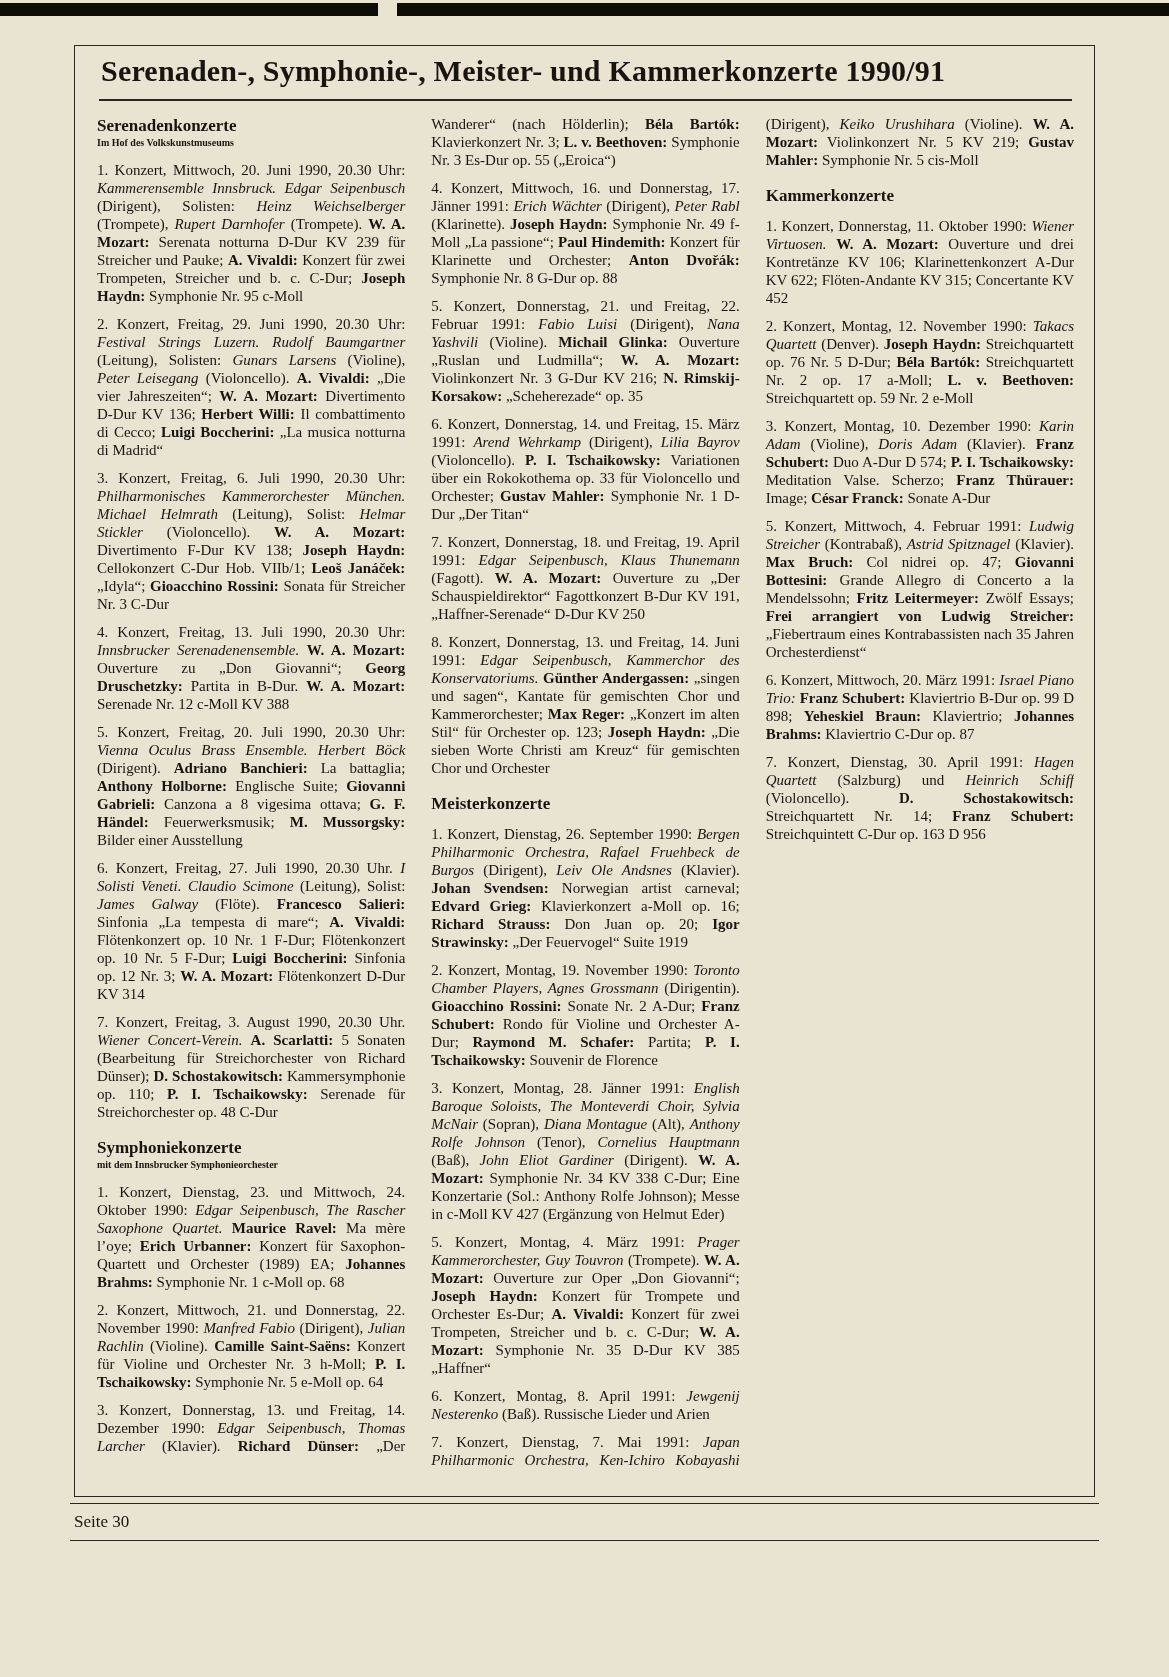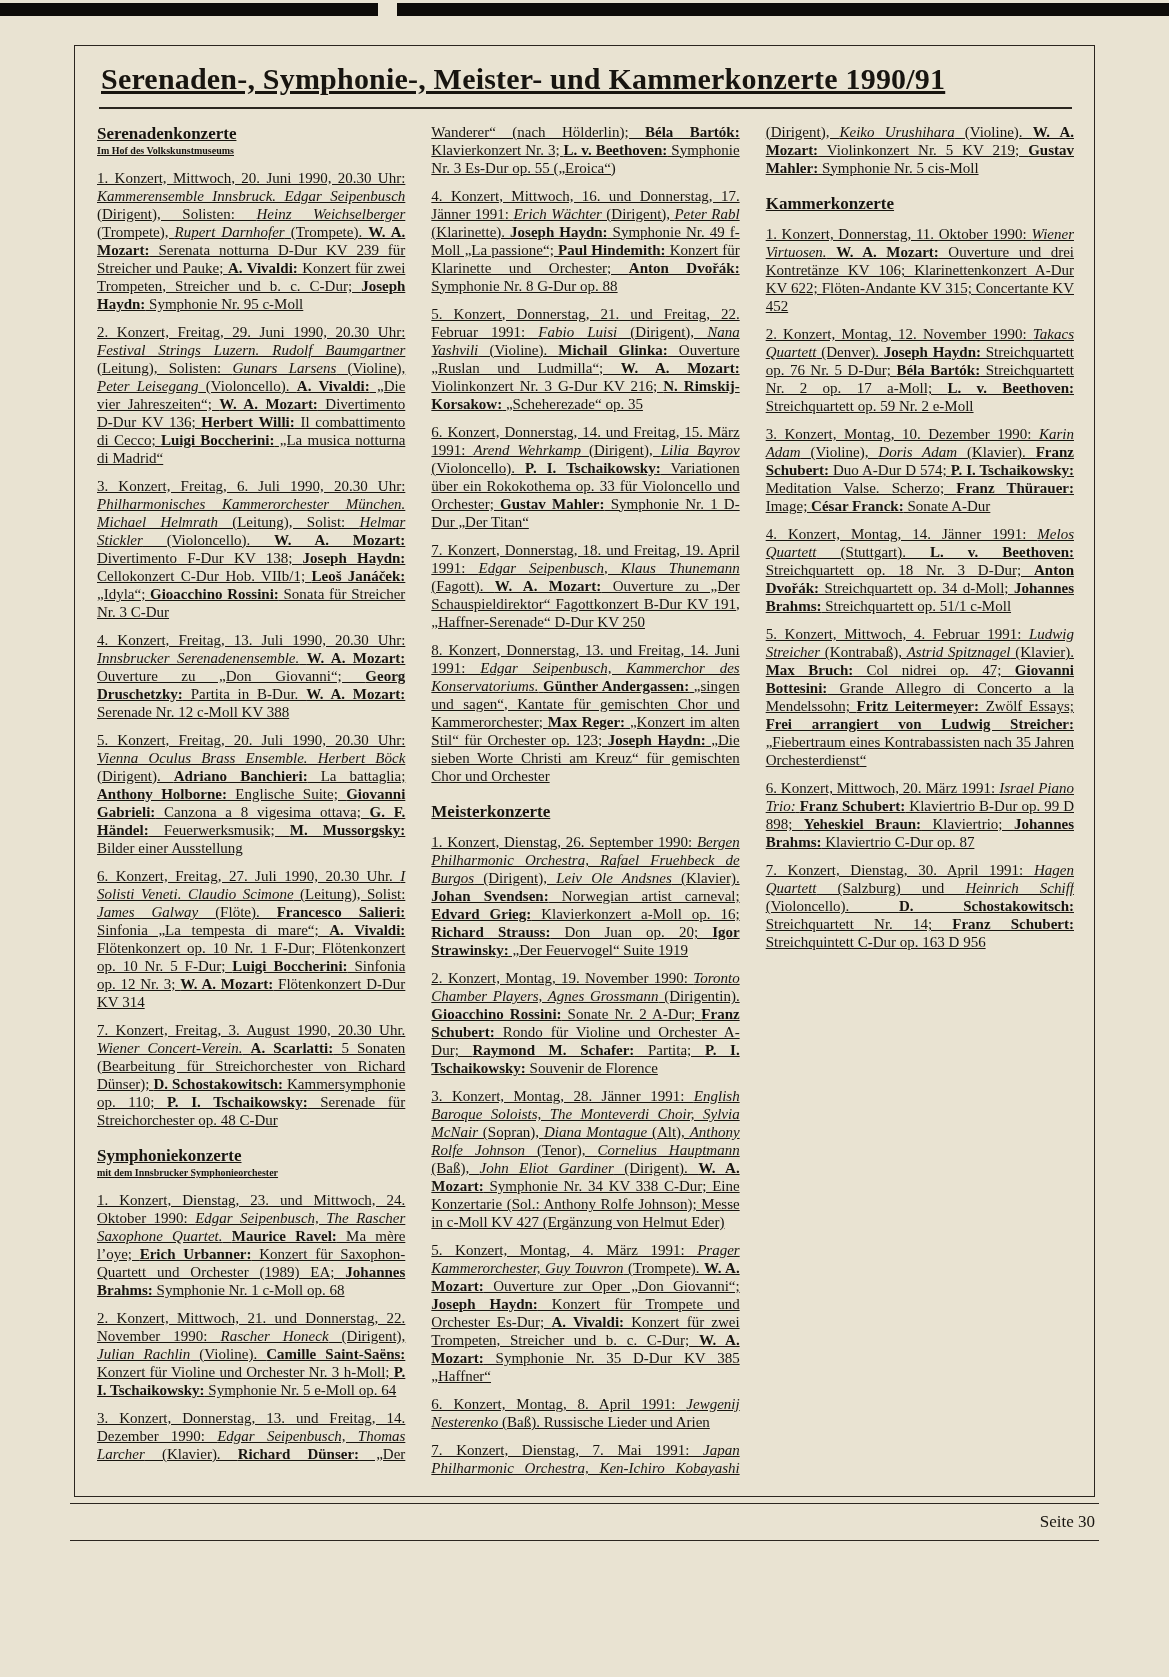--- a/index.html
+++ b/index.html
@@ -23,22 +23,21 @@
     display: flex; gap: 19px;
   }
   .bar-seg { height: 13px; background: var(--bar); }
   .seg-left { width: 378px; }
   .seg-right { flex: 1; }
 
   .article-box {
     position: absolute; top: 45px; left: 74px;
     width: 1021px; height: 1452px;
     border: 1px solid var(--rule);
-    padding: 10px 20px 0 22px;
-    text-decoration: underline;
+    padding: 2px 20px 0 22px;
   }
   .article-title {
     font-size: 30px; font-weight: bold;
     line-height: 1.15;
     margin: 6px 0 0 4px;
     letter-spacing: 0.2px;
     white-space: nowrap;
   }
   .title-rule { border-bottom: 2px solid var(--rule); margin: 10px 2px 0 2px; }
 
@@ -69,21 +68,21 @@
   }
   .entry { margin: 0 0 10px 0; }
   .entry b { font-weight: bold; }
   .entry i { font-style: italic; }
 
   .page-footer {
     position: absolute; left: 70px; right: 70px; top: 1503px;
   }
   .footer-rule { border-top: 1.5px solid var(--rule); }
   .footer-row {
-    display: flex; justify-content: space-between; align-items: flex-end;
+    display: flex; justify-content: space-between; align-items: flex-start;
     padding: 8px 4px 8px 4px;
     font-size: 17px; line-height: 1.2; flex-direction: column;
   }
 </style>
 </head>
 <body>
 
 <div class="page">
 
   <div class="top-bar">
@@ -103,21 +102,21 @@
           <p class="entry">3. Konzert, Freitag, 6. Juli 1990, 20.30 Uhr: <i>Philharmonisches Kammerorchester München. Michael Helmrath</i> (Leitung), Solist: <i>Helmar Stickler</i> (Violoncello). <b>W. A. Mozart:</b> Divertimento F-Dur KV 138; <b>Joseph Haydn:</b> Cellokonzert C-Dur Hob. VIIb/1; <b>Leoš Janáček:</b> „Idyla“; <b>Gioacchino Rossini:</b> Sonata für Streicher Nr. 3 C-Dur</p>
           <p class="entry">4. Konzert, Freitag, 13. Juli 1990, 20.30 Uhr: <i>Innsbrucker Serenadenensemble.</i> <b>W. A. Mozart:</b> Ouverture zu „Don Giovanni“; <b>Georg Druschetzky:</b> Partita in B-Dur. <b>W. A. Mozart:</b> Serenade Nr. 12 c-Moll KV 388</p>
           <p class="entry">5. Konzert, Freitag, 20. Juli 1990, 20.30 Uhr: <i>Vienna Oculus Brass Ensemble. Herbert Böck</i> (Dirigent). <b>Adriano Banchieri:</b> La battaglia; <b>Anthony Holborne:</b> Englische Suite; <b>Giovanni Gabrieli:</b> Canzona a 8 vigesima ottava; <b>G. F. Händel:</b> Feuerwerksmusik; <b>M. Mussorgsky:</b> Bilder einer Ausstellung</p>
           <p class="entry">6. Konzert, Freitag, 27. Juli 1990, 20.30 Uhr. <i>I Solisti Veneti. Claudio Scimone</i> (Leitung), Solist: <i>James Galway</i> (Flöte). <b>Francesco Salieri:</b> Sinfonia „La tempesta di mare“; <b>A. Vivaldi:</b> Flötenkonzert op. 10 Nr. 1 F-Dur; Flötenkonzert op. 10 Nr. 5 F-Dur; <b>Luigi Boccherini:</b> Sinfonia op. 12 Nr. 3; <b>W. A. Mozart:</b> Flötenkonzert D-Dur KV 314</p>
           <p class="entry">7. Konzert, Freitag, 3. August 1990, 20.30 Uhr. <i>Wiener Concert-Verein.</i> <b>A. Scarlatti:</b> 5 Sonaten (Bearbeitung für Streichorchester von Richard Dünser); <b>D. Schostakowitsch:</b> Kammersymphonie op. 110; <b>P. I. Tschaikowsky:</b> Serenade für Streichorchester op. 48 C-Dur</p>
         </section>
         <section class="concert-section">
           <h2 class="section-heading">Symphoniekonzerte</h2>
           <p class="section-subheading">mit dem Innsbrucker Symphonieorchester</p>
           <p class="entry">1. Konzert, Dienstag, 23. und Mittwoch, 24. Oktober 1990: <i>Edgar Seipenbusch, The Rascher Saxophone Quartet.</i> <b>Maurice Ravel:</b> Ma mère l’oye; <b>Erich Urbanner:</b> Konzert für Saxophon-Quartett und Orchester (1989) EA; <b>Johannes Brahms:</b> Symphonie Nr. 1 c-Moll op. 68</p>
-          <p class="entry">2. Konzert, Mittwoch, 21. und Donnerstag, 22. November 1990: <i>Rascher Honeck</i> (Dirigent), <i>Julian Rachlin</i> (Violine). <b>Camille Saint-Saëns:</b> Konzert für Violine und Orchester Nr. 3 h-Moll; <b>P. I. Tschaikowsky:</b> Symphonie Nr. 5 e-Moll op. 64</p>
+          <p class="entry">2. Konzert, Mittwoch, 21. und Donnerstag, 22. November 1990: <i>Manfred Fabio</i> (Dirigent), <i>Julian Rachlin</i> (Violine). <b>Camille Saint-Saëns:</b> Konzert für Violine und Orchester Nr. 3 h-Moll; <b>P. I. Tschaikowsky:</b> Symphonie Nr. 5 e-Moll op. 64</p>
           <p class="entry">3. Konzert, Donnerstag, 13. und Freitag, 14. Dezember 1990: <i>Edgar Seipenbusch, Thomas Larcher</i> (Klavier). <b>Richard Dünser:</b> „Der Wanderer“ (nach Hölderlin); <b>Béla Bartók:</b> Klavierkonzert Nr. 3; <b>L. v. Beethoven:</b> Symphonie Nr. 3 Es-Dur op. 55 („Eroica“)</p>
           <p class="entry">4. Konzert, Mittwoch, 16. und Donnerstag, 17. Jänner 1991: <i>Erich Wächter</i> (Dirigent), <i>Peter Rabl</i> (Klarinette). <b>Joseph Haydn:</b> Symphonie Nr. 49 f-Moll „La passione“; <b>Paul Hindemith:</b> Konzert für Klarinette und Orchester; <b>Anton Dvořák:</b> Symphonie Nr. 8 G-Dur op. 88</p>
           <p class="entry">5. Konzert, Donnerstag, 21. und Freitag, 22. Februar 1991: <i>Fabio Luisi</i> (Dirigent), <i>Nana Yashvili</i> (Violine). <b>Michail Glinka:</b> Ouverture „Ruslan und Ludmilla“; <b>W. A. Mozart:</b> Violinkonzert Nr. 3 G-Dur KV 216; <b>N. Rimskij-Korsakow:</b> „Scheherezade“ op. 35</p>
           <p class="entry">6. Konzert, Donnerstag, 14. und Freitag, 15. März 1991: <i>Arend Wehrkamp</i> (Dirigent), <i>Lilia Bayrov</i> (Violoncello). <b>P. I. Tschaikowsky:</b> Variationen über ein Rokokothema op. 33 für Violoncello und Orchester; <b>Gustav Mahler:</b> Symphonie Nr. 1 D-Dur „Der Titan“</p>
           <p class="entry">7. Konzert, Donnerstag, 18. und Freitag, 19. April 1991: <i>Edgar Seipenbusch, Klaus Thunemann</i> (Fagott). <b>W. A. Mozart:</b> Ouverture zu „Der Schauspieldirektor“ Fagottkonzert B-Dur KV 191, „Haffner-Serenade“ D-Dur KV 250</p>
           <p class="entry">8. Konzert, Donnerstag, 13. und Freitag, 14. Juni 1991: <i>Edgar Seipenbusch, Kammerchor des Konservatoriums.</i> <b>Günther Andergassen:</b> „singen und sagen“, Kantate für gemischten Chor und Kammerorchester; <b>Max Reger:</b> „Konzert im alten Stil“ für Orchester op. 123; <b>Joseph Haydn:</b> „Die sieben Worte Christi am Kreuz“ für gemischten Chor und Orchester</p>
         </section>
         <section class="concert-section">
           <h2 class="section-heading no-sub">Meisterkonzerte</h2>
           <p class="entry">1. Konzert, Dienstag, 26. September 1990: <i>Bergen Philharmonic Orchestra, Rafael Fruehbeck de Burgos</i> (Dirigent), <i>Leiv Ole Andsnes</i> (Klavier). <b>Johan Svendsen:</b> Norwegian artist carneval; <b>Edvard Grieg:</b> Klavierkonzert a-Moll op. 16; <b>Richard Strauss:</b> Don Juan op. 20; <b>Igor Strawinsky:</b> „Der Feuervogel“ Suite 1919</p>
@@ -125,21 +124,20 @@
           <p class="entry">3. Konzert, Montag, 28. Jänner 1991: <i>English Baroque Soloists, The Monteverdi Choir, Sylvia McNair</i> (Sopran), <i>Diana Montague</i> (Alt), <i>Anthony Rolfe Johnson</i> (Tenor), <i>Cornelius Hauptmann</i> (Baß), <i>John Eliot Gardiner</i> (Dirigent). <b>W. A. Mozart:</b> Symphonie Nr. 34 KV 338 C-Dur; Eine Konzertarie (Sol.: Anthony Rolfe Johnson); Messe in c-Moll KV 427 (Ergänzung von Helmut Eder)</p>
           <p class="entry">5. Konzert, Montag, 4. März 1991: <i>Prager Kammerorchester, Guy Touvron</i> (Trompete). <b>W. A. Mozart:</b> Ouverture zur Oper „Don Giovanni“; <b>Joseph Haydn:</b> Konzert für Trompete und Orchester Es-Dur; <b>A. Vivaldi:</b> Konzert für zwei Trompeten, Streicher und b. c. C-Dur; <b>W. A. Mozart:</b> Symphonie Nr. 35 D-Dur KV 385 „Haffner“</p>
           <p class="entry">6. Konzert, Montag, 8. April 1991: <i>Jewgenij Nesterenko</i> (Baß). Russische Lieder und Arien</p>
           <p class="entry">7. Konzert, Dienstag, 7. Mai 1991: <i>Japan Philharmonic Orchestra, Ken-Ichiro Kobayashi</i> (Dirigent), <i>Keiko Urushihara</i> (Violine). <b>W. A. Mozart:</b> Violinkonzert Nr. 5 KV 219; <b>Gustav Mahler:</b> Symphonie Nr. 5 cis-Moll</p>
         </section>
         <section class="concert-section">
           <h2 class="section-heading no-sub">Kammerkonzerte</h2>
           <p class="entry">1. Konzert, Donnerstag, 11. Oktober 1990: <i>Wiener Virtuosen.</i> <b>W. A. Mozart:</b> Ouverture und drei Kontretänze KV 106; Klarinettenkonzert A-Dur KV 622; Flöten-Andante KV 315; Concertante KV 452</p>
           <p class="entry">2. Konzert, Montag, 12. November 1990: <i>Takacs Quartett</i> (Denver). <b>Joseph Haydn:</b> Streichquartett op. 76 Nr. 5 D-Dur; <b>Béla Bartók:</b> Streichquartett Nr. 2 op. 17 a-Moll; <b>L. v. Beethoven:</b> Streichquartett op. 59 Nr. 2 e-Moll</p>
           <p class="entry">3. Konzert, Montag, 10. Dezember 1990: <i>Karin Adam</i> (Violine), <i>Doris Adam</i> (Klavier). <b>Franz Schubert:</b> Duo A-Dur D 574; <b>P. I. Tschaikowsky:</b> Meditation Valse. Scherzo; <b>Franz Thürauer:</b> Image; <b>César Franck:</b> Sonate A-Dur</p>
-          <p class="entry">4. Konzert, Montag, 14. Jänner 1991: <i>Melos Quartett</i> (Stuttgart). <b>L. v. Beethoven:</b> Streichquartett op. 18 Nr. 3 D-Dur; <b>Anton Dvořák:</b> Streichquartett op. 34 d-Moll; <b>Johannes Brahms:</b> Streichquartett op. 51/1 c-Moll</p>
           <p class="entry">5. Konzert, Mittwoch, 4. Februar 1991: <i>Ludwig Streicher</i> (Kontrabaß), <i>Astrid Spitznagel</i> (Klavier). <b>Max Bruch:</b> Col nidrei op. 47; <b>Giovanni Bottesini:</b> Grande Allegro di Concerto a la Mendelssohn; <b>Fritz Leitermeyer:</b> Zwölf Essays; <b>Frei arrangiert von Ludwig Streicher:</b> „Fiebertraum eines Kontrabassisten nach 35 Jahren Orchesterdienst“</p>
           <p class="entry">6. Konzert, Mittwoch, 20. März 1991: <i>Israel Piano Trio:</i> <b>Franz Schubert:</b> Klaviertrio B-Dur op. 99 D 898; <b>Yeheskiel Braun:</b> Klaviertrio; <b>Johannes Brahms:</b> Klaviertrio C-Dur op. 87</p>
           <p class="entry">7. Konzert, Dienstag, 30. April 1991: <i>Hagen Quartett</i> (Salzburg) und <i>Heinrich Schiff</i> (Violoncello). <b>D. Schostakowitsch:</b> Streichquartett Nr. 14; <b>Franz Schubert:</b> Streichquintett C-Dur op. 163 D 956</p>
         </section>
       </div>
   </div>
 
   <div class="page-footer">
     <div class="footer-rule"></div>
     <div class="footer-row">

